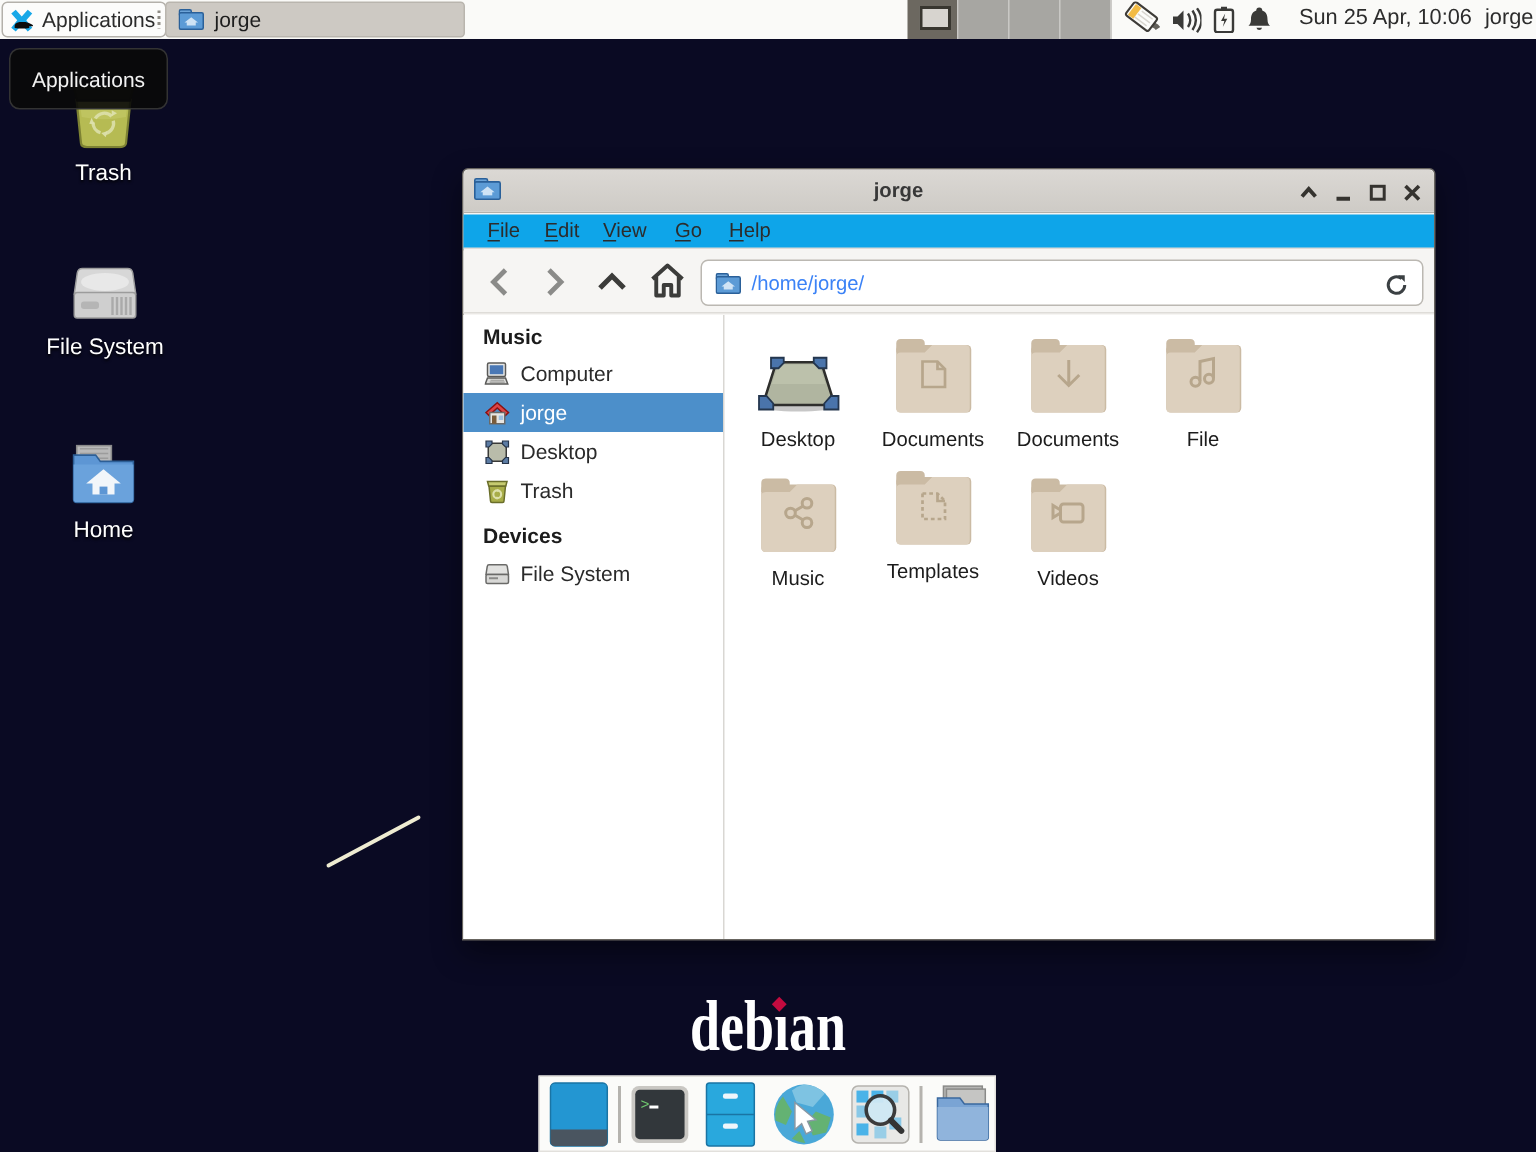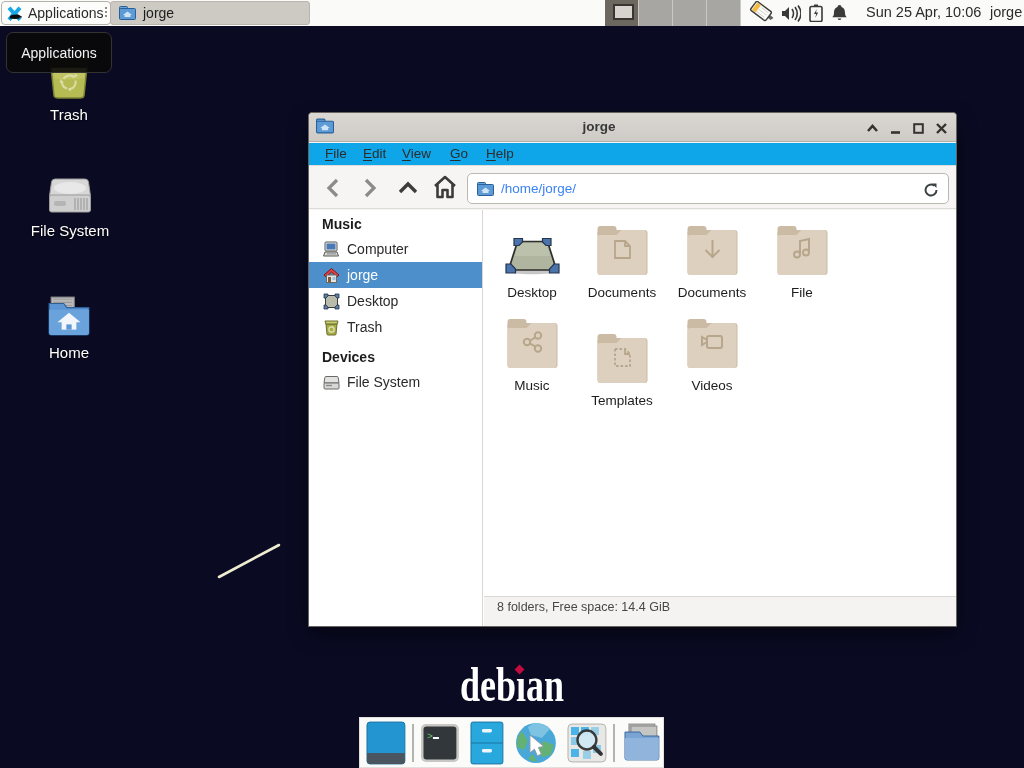--- a/index.html
+++ b/index.html
@@ -336,21 +336,21 @@
           <g stroke="#b7a68c" stroke-width="2" fill="none">
                 <circle cx="21" cy="27" r="3.2"></circle>
                 <circle cx="32" cy="20.5" r="3.2"></circle>
                 <circle cx="32" cy="33.5" r="3.2"></circle>
                 <path d="M24 25.5 l5.5-3.2 M24 28.5 l5.5 3.2"></path>
               </g>
         </svg>
           </div>
         <div class="flbl">Music</div>
       </div>
-      <div class="fitem" style="left:94px; top:118px;">
+      <div class="fitem" style="left:94px; top:98px;">
         <div class="ic">
             <svg width="53" height="54" viewBox="0 0 53 54">
           <path d="M1.5 7 q0-3 3-3 h13 q3 0 3 3 v6 h-19 z" fill="#cbbba4"></path>
           <rect x="1.5" y="8" width="50" height="45" rx="3" fill="#cbbba4"></rect>
           <path d="M1.5 16 q0-3 3-3 h16 l5-5 h22 q3 0 3 3 v39 q0 3-3 3 h-43 q-3 0-3-3 z" fill="#ddd0be"></path>
           <path d="M19 19 h10 l5 5 v12 h-15 z" fill="none" stroke="#b7a68c" stroke-width="1.8" stroke-dasharray="2.5 2"></path>
               <path d="M29 19 v5 h5" fill="none" stroke="#b7a68c" stroke-width="1.8"></path>
         </svg>
           </div>
         <div class="flbl">Templates</div>
@@ -363,21 +363,20 @@
           <path d="M1.5 16 q0-3 3-3 h16 l5-5 h22 q3 0 3 3 v39 q0 3-3 3 h-43 q-3 0-3-3 z" fill="#ddd0be"></path>
           <g stroke="#b7a68c" stroke-width="2" fill="none">
                 <rect x="21" y="21" width="15" height="12" rx="2"></rect>
                 <path d="M21 25 l-5-3 v8 l5-3"></path>
               </g>
         </svg>
           </div>
         <div class="flbl">Videos</div>
       </div>
     </div>
-    <div id="statusbar">8 folders, Free space: 14.4 GiB</div>
   </div>
 </div>
 
 <div id="dock">
   <svg style="margin-left:6px;" width="40" height="44" viewBox="0 0 40 44">
       <rect x="1" y="1" width="38" height="42" rx="3" fill="#2396d2" stroke="#1a74a4"></rect>
       <path d="M1 32 h38 v8 q0 3-3 3 h-32 q-3 0-3-3 z" fill="#4a5560"></path>
     </svg>
   <div class="dksep"></div>
   <svg width="40" height="40" viewBox="0 0 40 40">

